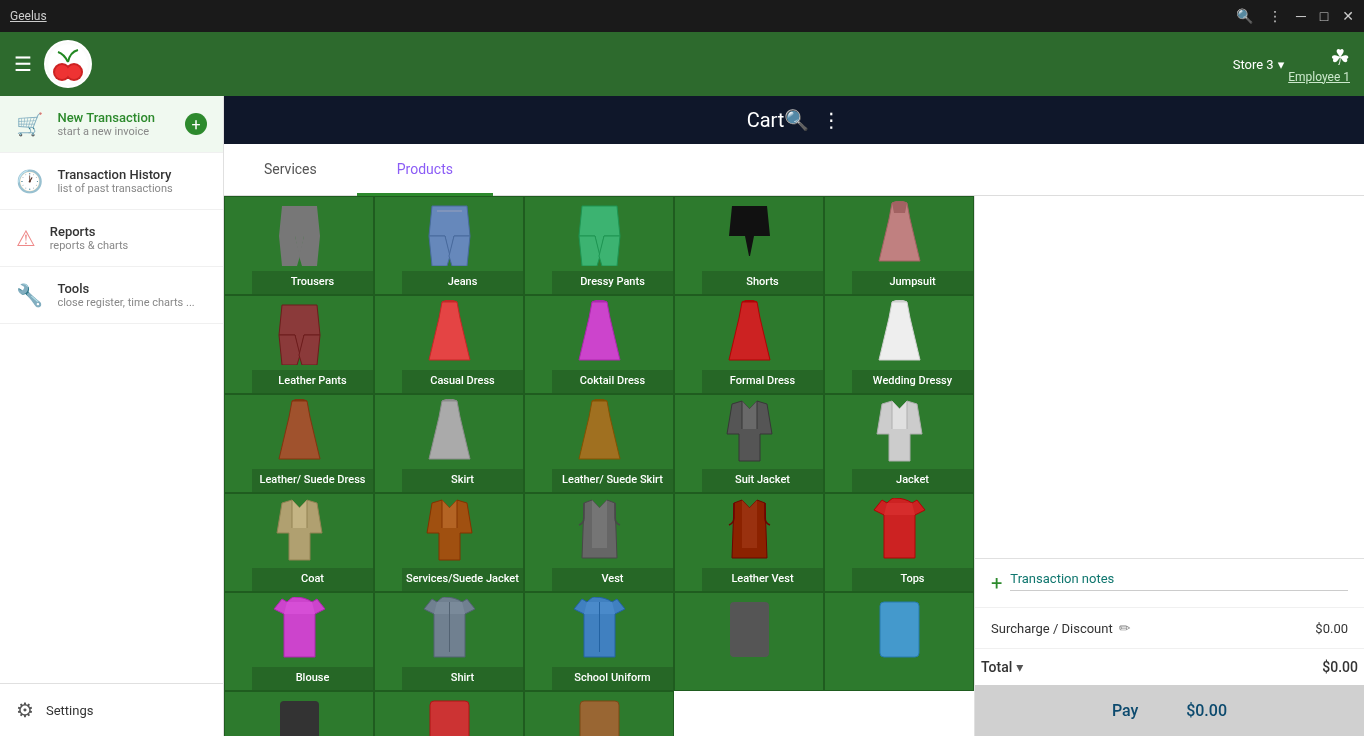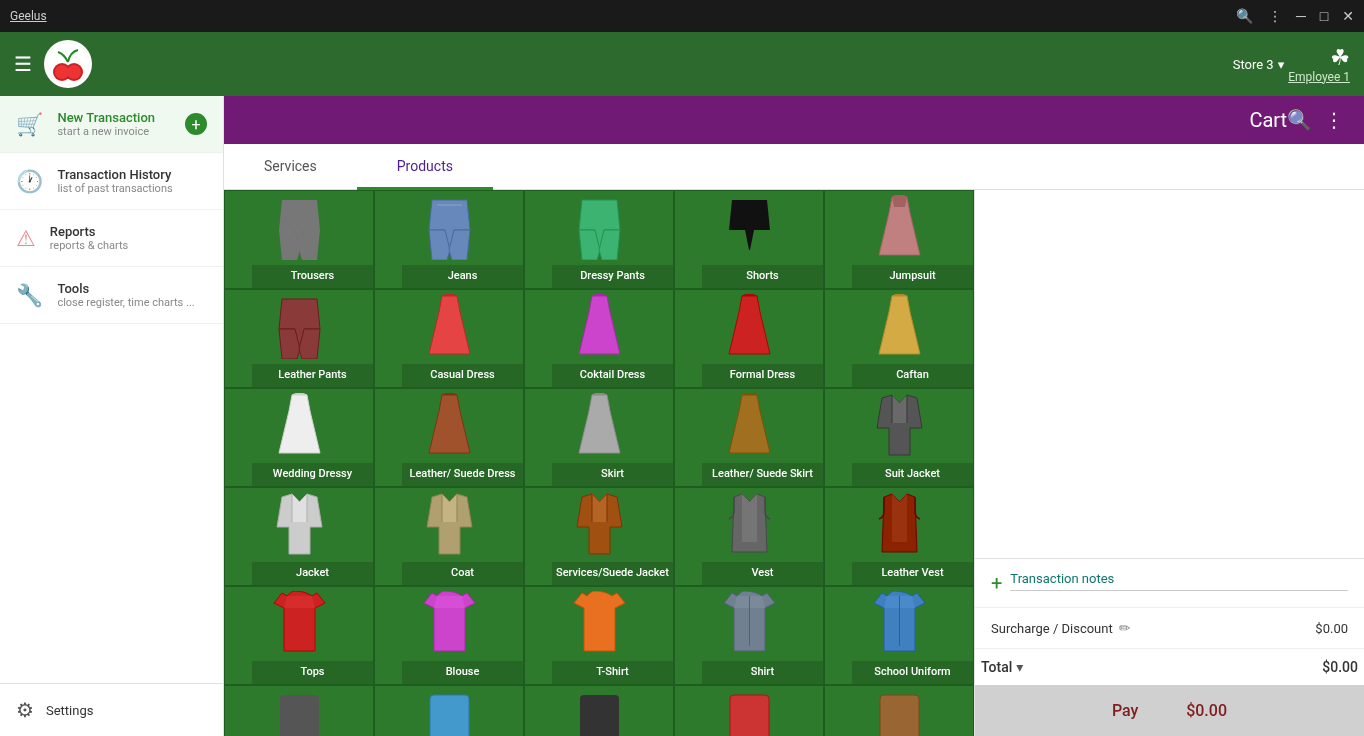--- a/index.html
+++ b/index.html
@@ -69,49 +69,49 @@
       display: flex; align-items: center; gap: 12px; padding: 14px 16px; cursor: pointer; border-top: 1px solid #e0e0e0;
     }
     .sidebar-settings-icon { color: #555; font-size: 20px; }
     .sidebar-settings-label { font-size: 13px; color: #333; }
 
     
     .content-area { flex: 1; display: flex; flex-direction: column; overflow: hidden; }
 
     
     .cart-header {
-      background: #701a75;
+      background: #0f172a;
       height: 48px;
       display: flex;
       align-items: center;
       padding: 0 20px;
-      justify-content: flex-end;
+      justify-content: center;
     }
     .cart-title { color: white; font-size: 20px; font-weight: 400; }
     .cart-header-icons { display: flex; gap: 12px; }
     .cart-header-icon { color: white; font-size: 20px; cursor: pointer; }
 
     
     .tabs-bar {
       background: white;
       display: flex;
       border-bottom: 1px solid #ddd;
-      height: 46px;
+      height: 52px;
     }
     .tab {
       padding: 0 40px;
       display: flex;
       align-items: center;
       font-size: 14px;
       color: #555;
       cursor: pointer;
       border-bottom: 3px solid transparent;
       margin-bottom: -1px;
     }
-    .tab.active { color: #4c1d95; border-bottom: 3px solid #2d8a2d; }
+    .tab.active { color: #8b5cf6; border-bottom: 3px solid #2d8a2d; }
 
     
     .products-and-cart { display: flex; flex: 1; overflow: hidden; }
 
     .products-area {
       flex: 1;
       overflow-y: auto;
       overflow-x: hidden;
       background: white;
     }
@@ -197,21 +197,21 @@
       align-items: center;
       padding: 10px 6px;
       border-top: 1px solid #f0f0f0;
     }
     .total-label { font-size: 14px; font-weight: 500; color: #333; flex: 1; display: flex; align-items: center; gap: 4px; }
     .total-value { font-size: 14px; font-weight: 500; color: #333; }
     .chevron-down { color: #555; font-size: 14px; cursor: pointer; }
 
     .pay-button {
       background: #d0d0d0;
-      color: #7f1d1d;
+      color: #0c4a6e;
       text-align: center;
       padding: 16px;
       font-size: 16px;
       font-weight: 500;
       cursor: not-allowed;
       margin: 0;
     }
 
     
     .products-area::-webkit-scrollbar { width: 8px; }
@@ -403,29 +403,20 @@
                 <svg width="55" height="65" viewBox="0 0 55 65">
         <path d="M20,2 L35,2 L38,18 L48,60 L7,60 L17,18 Z" fill="#cc2222" stroke="#ae0404" stroke-width="1"></path>
         <path d="M20,2 Q27.5,-2 35,2" fill="#ae0404" stroke="#ae0404" stroke-width="1"></path>
       </svg>
               </div>
               <div class="product-label">Formal Dress</div>
             </div>
             <div class="product-card">
               <div class="product-img">
                 <svg width="55" height="65" viewBox="0 0 55 65">
-        <path d="M20,2 L35,2 L38,18 L48,60 L7,60 L17,18 Z" fill="#d4aa44" stroke="#b68c26" stroke-width="1"></path>
-        <path d="M20,2 Q27.5,-2 35,2" fill="#b68c26" stroke="#b68c26" stroke-width="1"></path>
-      </svg>
-              </div>
-              <div class="product-label">Caftan</div>
-            </div>
-            <div class="product-card">
-              <div class="product-img">
-                <svg width="55" height="65" viewBox="0 0 55 65">
         <path d="M20,2 L35,2 L38,18 L48,60 L7,60 L17,18 Z" fill="#eeeeee" stroke="#d0d0d0" stroke-width="1"></path>
         <path d="M20,2 Q27.5,-2 35,2" fill="#d0d0d0" stroke="#d0d0d0" stroke-width="1"></path>
       </svg>
               </div>
               <div class="product-label">Wedding Dressy</div>
             </div>
             <div class="product-card">
               <div class="product-img">
                 <svg width="55" height="65" viewBox="0 0 55 65">
         <path d="M20,2 L35,2 L38,18 L48,60 L7,60 L17,18 Z" fill="#a0522d" stroke="#82340f" stroke-width="1"></path>
@@ -530,29 +521,20 @@
             </div>
             <div class="product-card">
               <div class="product-img">
                 <svg width="55" height="65" viewBox="0 0 55 65">
         <path d="M15,5 L10,2 L2,12 L12,17 L12,60 L43,60 L43,17 L53,12 L45,2 L40,5 Q33,0 22,0 Q20,0 15,5 Z" fill="#cc44cc" stroke="#ae26ae" stroke-width="1"></path>
         <path d="M15,5 L40,5 L43,17 L12,17 Z" fill="#d64ed6"></path>
 
       </svg>
               </div>
               <div class="product-label">Blouse</div>
-            </div>
-            <div class="product-card">
-              <div class="product-img">
-                <svg width="55" height="65" viewBox="0 0 55 65">
-        <path d="M15,5 L10,2 L2,12 L12,17 L12,60 L43,60 L43,17 L53,12 L45,2 L40,5 Q33,0 22,0 Q20,0 15,5 Z" fill="#e87020" stroke="#ca5202" stroke-width="1"></path>
-
-      </svg>
-              </div>
-              <div class="product-label">T-Shirt</div>
             </div>
             <div class="product-card">
               <div class="product-img">
                 <svg width="55" height="65" viewBox="0 0 55 65">
         <path d="M15,5 L10,2 L2,12 L12,17 L12,60 L43,60 L43,17 L53,12 L45,2 L40,5 Q33,0 22,0 Q20,0 15,5 Z" fill="#708090" stroke="#526272" stroke-width="1"></path>
         <path d="M15,5 L40,5 L43,17 L12,17 Z" fill="#7a8a9a"></path>
         <path d="M27.5,5 L27.5,55" stroke="#526272" stroke-width="1"></path>
       </svg>
               </div>
               <div class="product-label">Shirt</div>

